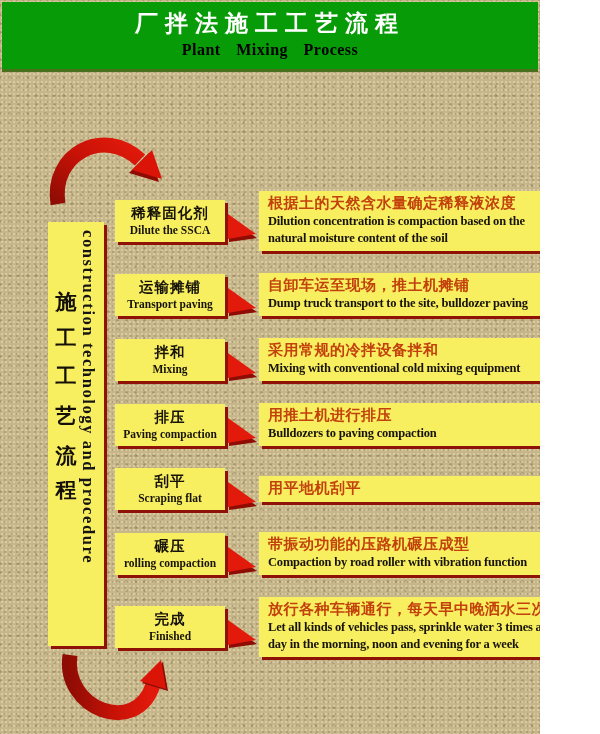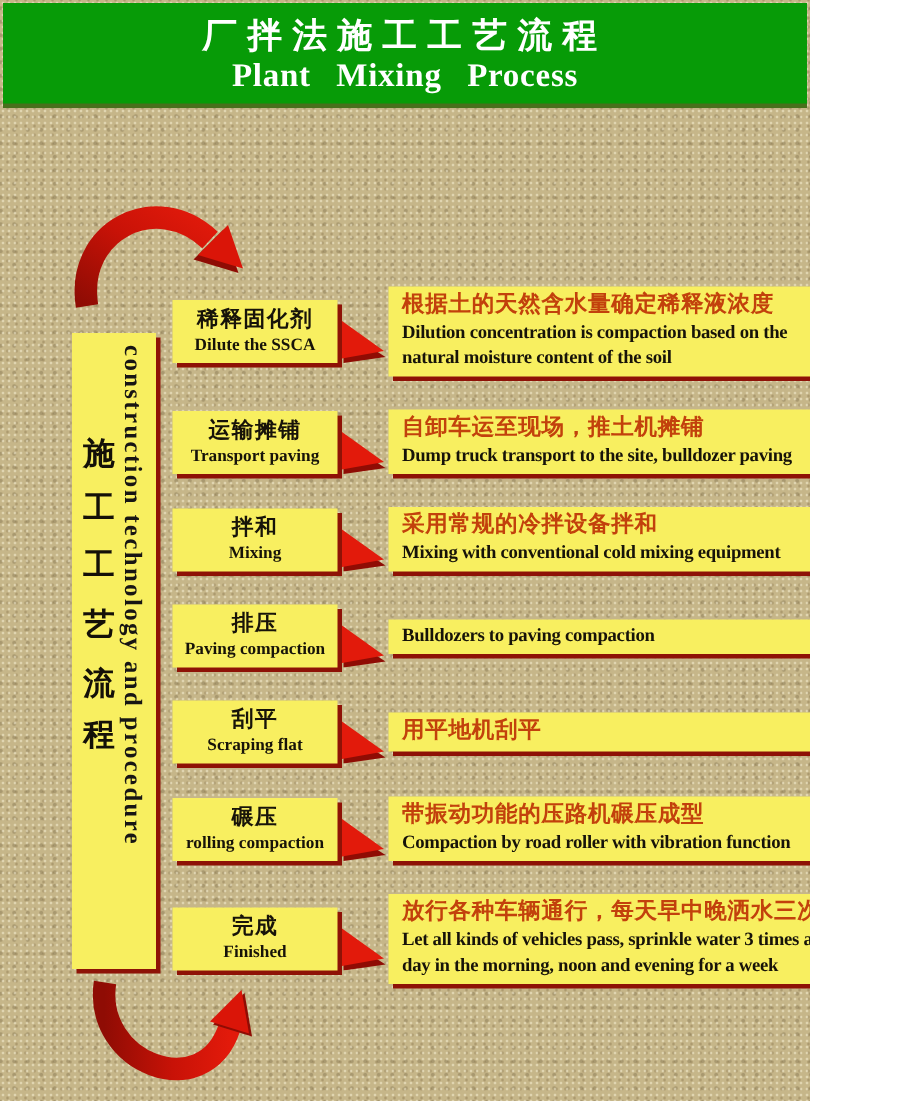--- a/index.html
+++ b/index.html
@@ -13,21 +13,21 @@
       radial-gradient(rgba(92,76,44,.28) 1px, transparent 1.6px);
     background-size:4px 4px, 6px 6px, 9px 9px;
     background-position:0 0, 2px 3px, 5px 1px;
   }
   .header{
     position:absolute; left:2px; right:2px; top:2px; height:67px;
     background:#079b07; border-bottom:3px solid #49701c;
     display:flex; flex-direction:column; justify-content:center; align-items:center;
   }
   .title-zh{color:#fff; font-weight:bold; font-size:23px; letter-spacing:7px; line-height:28px;}
-  .title-en{color:#ffffff; font-weight:bold; font-size:22px; word-spacing:11px; letter-spacing:.5px; line-height:24px;}
+  .title-en{color:#000000; font-weight:bold; font-size:16px; word-spacing:11px; letter-spacing:.5px; line-height:24px;}
 
   .sidebar{
     position:absolute; left:48px; top:222px; width:56px; height:424px;
     background:#f8ef60; box-shadow:3px 3px 0 #8e1206;
   }
   .sb-zh{
     position:absolute; left:4px; top:52px;
     writing-mode:vertical-rl; text-orientation:upright;
     font-size:21px; font-weight:600; letter-spacing:38px; color:#141008;
   }
@@ -151,20 +151,21 @@
     <div class="row">
       <div class="label-box">
         <div class="lb-zh">排压</div>
         <div class="lb-en">Paving compaction</div>
       </div>
       <svg class="tri" width="30" height="30" viewBox="0 0 30 30">
         <polygon points="1,8 29,26 1,30" fill="#8f0c04"></polygon>
           <polygon points="0,2 28,22 0,27" fill="#e21a0b"></polygon>
       </svg>
       <div class="desc-box">
+        <div class="db-zh">用推土机进行排压</div>
         <div class="db-en">Bulldozers to paving compaction</div>
       </div>
     </div>
 
     <div class="row">
       <div class="label-box">
         <div class="lb-zh">刮平</div>
         <div class="lb-en">Scraping flat</div>
       </div>
       <svg class="tri" width="30" height="30" viewBox="0 0 30 30">

